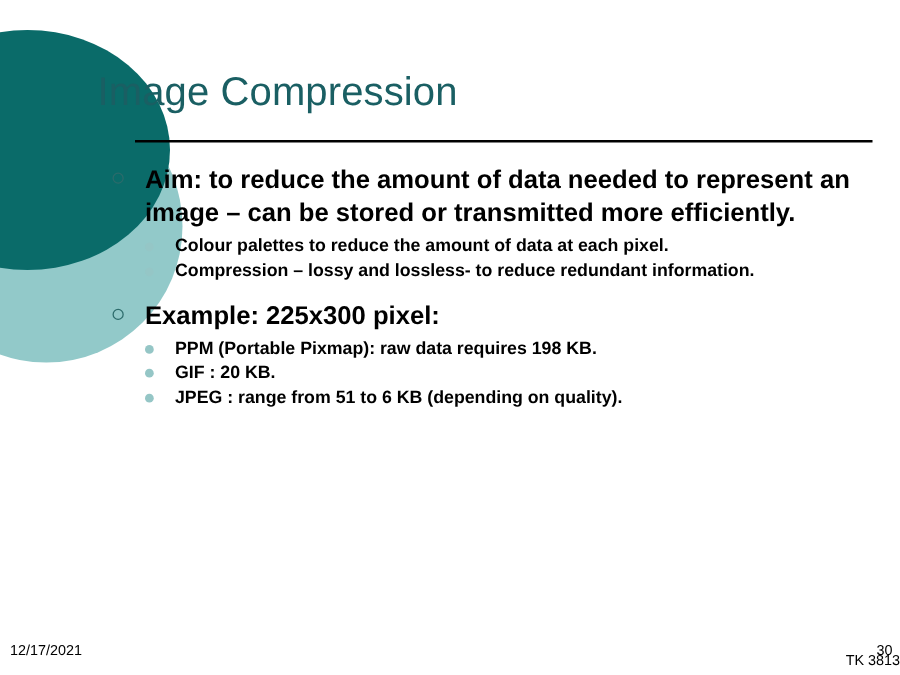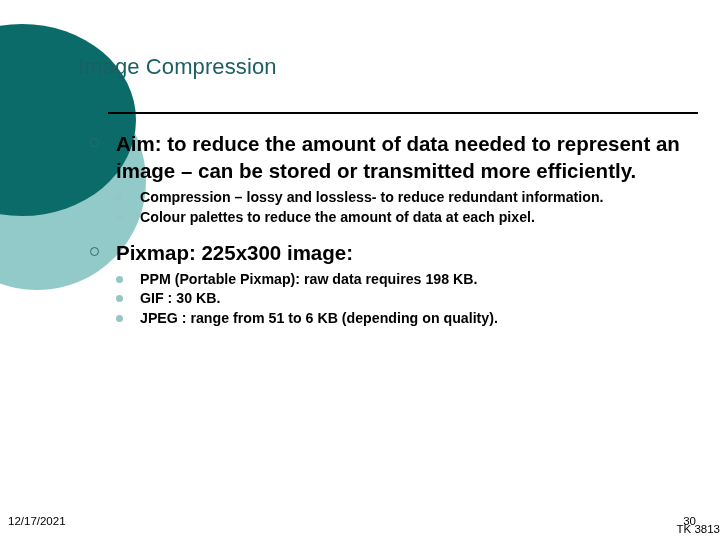--- a/index.html
+++ b/index.html
@@ -40,21 +40,21 @@
     z-index: 2;
   }
 
   
   .title {
     position: absolute;
     left: 78px;
     top: 34px;
     width: 620px;
     z-index: 5;
-    font-size: 22px;
+    font-size: 32px;
     line-height: 36px;
     color: #1a5f63;
     font-weight: normal;
     letter-spacing: 0.1px;
     white-space: nowrap;
   }
 
   
   .title-rule {
     position: absolute;
@@ -139,21 +139,21 @@
   }
   .footer-center {
     position: absolute;
     left: 0;
     top: 8px;
     width: 720px;
     text-align: right;
   }
   .footer-page {
     position: absolute;
-    right: 24px;
+    right: 6px;
     top: 0;
   }
 </style>
 </head>
 <body>
 
 <div id="slide">
 
   <div class="deco-light"></div>
   <div class="deco-dark"></div>
@@ -164,40 +164,40 @@
 
   <div class="body">
 
     <div class="lvl1">
       <span class="mk"></span>
       <span>Aim: to reduce the amount of data needed to represent an image – can be stored or transmitted more efficiently.</span>
     </div>
     <div class="sublist">
       <div class="lvl2">
         <span class="mk"></span>
+        <span>Colour palettes to reduce the amount of data at each pixel.</span>
+      </div>
+      <div class="lvl2">
+        <span class="mk"></span>
         <span>Compression – lossy and lossless- to reduce redundant information.</span>
-      </div>
-      <div class="lvl2">
-        <span class="mk"></span>
-        <span>Colour palettes to reduce the amount of data at each pixel.</span>
       </div>
     </div>
 
     <div class="lvl1 gap-block">
       <span class="mk"></span>
-      <span>Pixmap: 225x300 image:</span>
+      <span>Example: 225x300 pixel:</span>
     </div>
     <div class="sublist gap-block-2">
       <div class="lvl2">
         <span class="mk"></span>
         <span>PPM (Portable Pixmap): raw data requires 198 KB.</span>
       </div>
       <div class="lvl2">
         <span class="mk"></span>
-        <span>GIF : 30 KB.</span>
+        <span>GIF : 20 KB.</span>
       </div>
       <div class="lvl2">
         <span class="mk"></span>
         <span>JPEG : range from 51 to 6 KB (depending on quality).</span>
       </div>
     </div>
 
   </div>
 
   <div class="footer">

